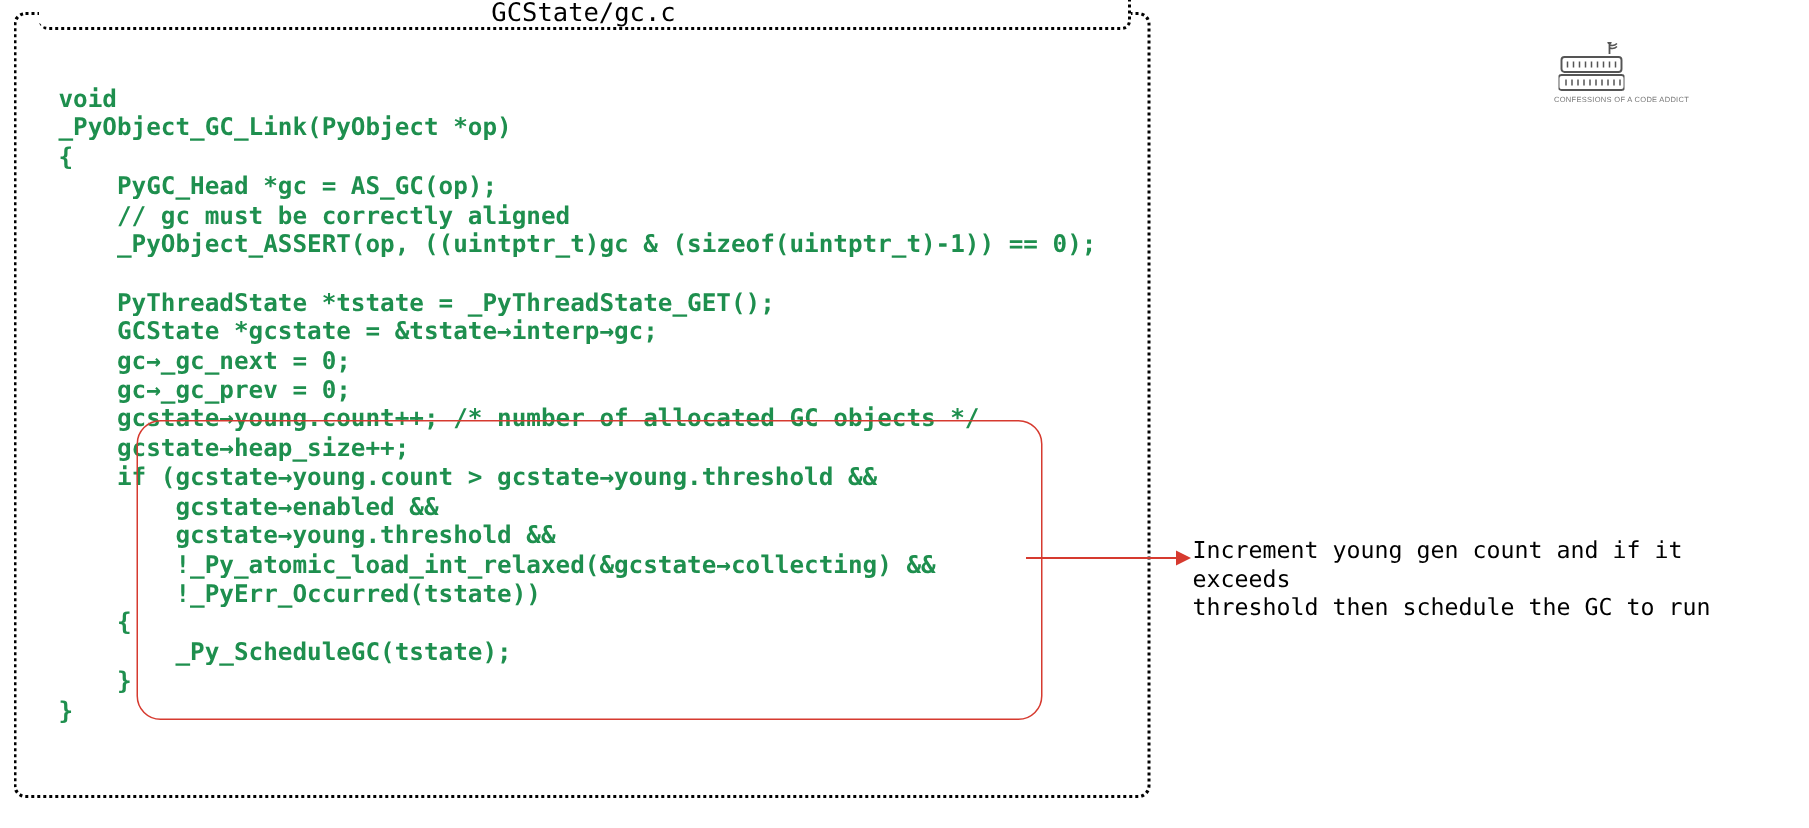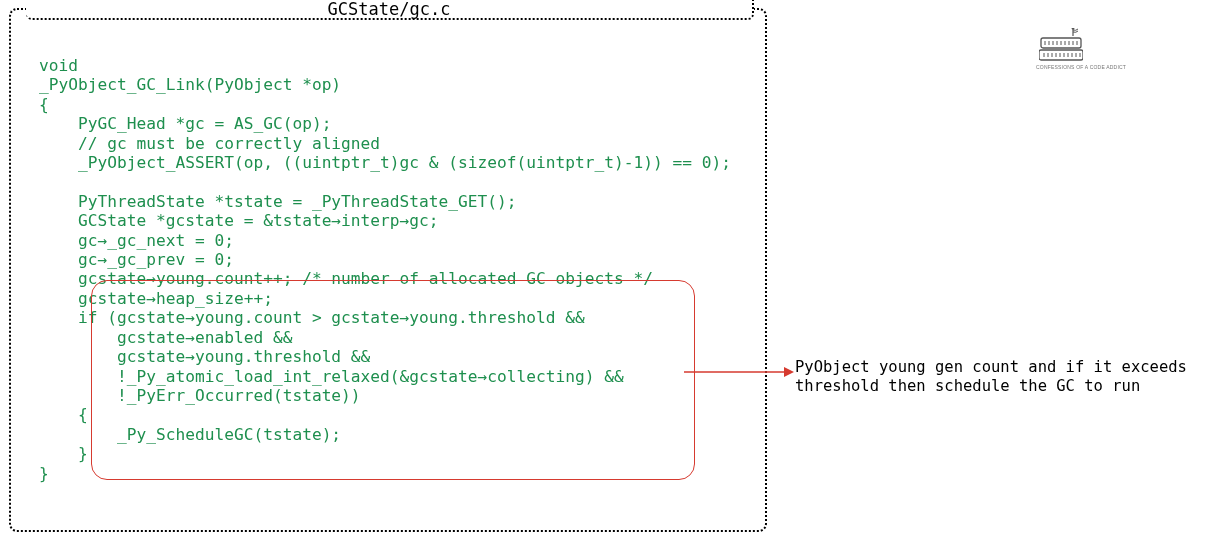--- a/index.html
+++ b/index.html
@@ -46,21 +46,21 @@
   pre.code {
     position: absolute;
     left: 28px;
     top: 46px;
     margin: 0;
     font-family: "Consolas", "Menlo", "DejaVu Sans Mono", monospace;
     font-size: 16.2px;
     line-height: 19.4px;
     color: #1e8f4e;
     white-space: pre;
-    font-weight: 400;
+    font-weight: 700;
   }
 
   .highlight-box {
     position: absolute;
     left: 80px;
     top: 270px;
     width: 604px;
     height: 200px;
     border: 1.5px solid #d63a2f;
     border-radius: 16px;
@@ -137,21 +137,21 @@
 }</pre>
 
   <div class="highlight-box"></div>
 </div>
 
 <svg class="arrow" viewBox="0 0 110 20">
   <line x1="0" y1="10" x2="100" y2="10" stroke="#d63a2f" stroke-width="1.4"></line>
   <polygon points="100,5 110,10 100,15" fill="#d63a2f"></polygon>
 </svg>
 
-<div class="annotation">PyObject young gen count and if it exceeds
+<div class="annotation">Increment young gen count and if it exceeds
 threshold then schedule the GC to run</div>
 
 <div class="brand">
   <svg width="44" height="34" viewBox="0 0 44 34">
     <line x1="34" y1="0" x2="34" y2="8" stroke="#555" stroke-width="1.2"></line>
     <circle cx="34" cy="0" r="1.5" fill="#555"></circle>
     <path d="M34 2 q3 1 5 -1" stroke="#555" stroke-width="1" fill="none"></path>
     <path d="M34 4 q3 1 5 -1" stroke="#555" stroke-width="1" fill="none"></path>
     <rect x="2" y="10" width="40" height="10" rx="2" fill="none" stroke="#555" stroke-width="1.3"></rect>
     <line x1="6" y1="13" x2="6" y2="17" stroke="#555" stroke-width="1"></line>

